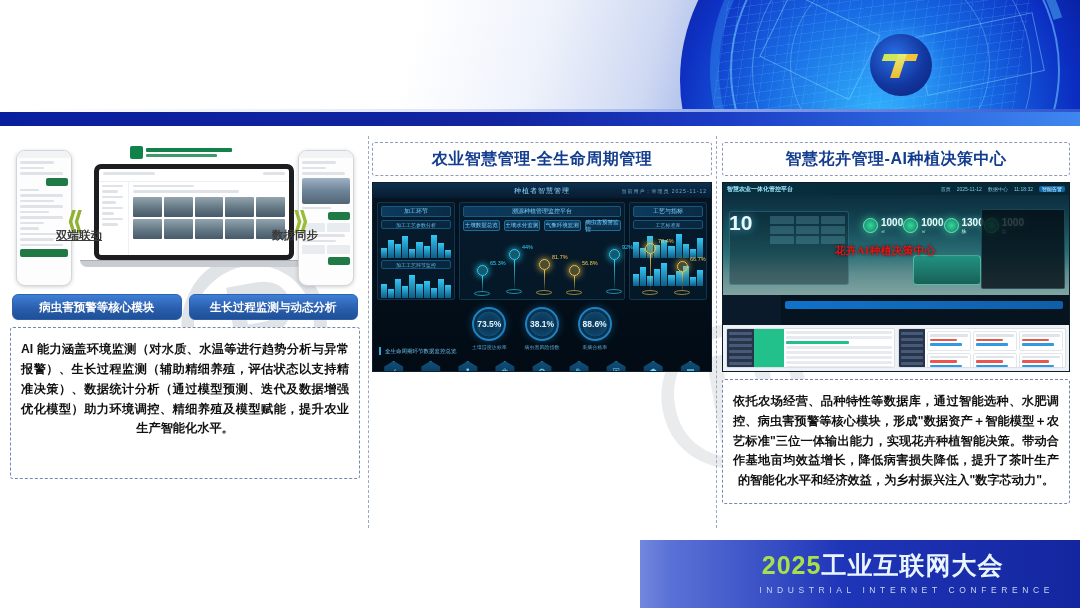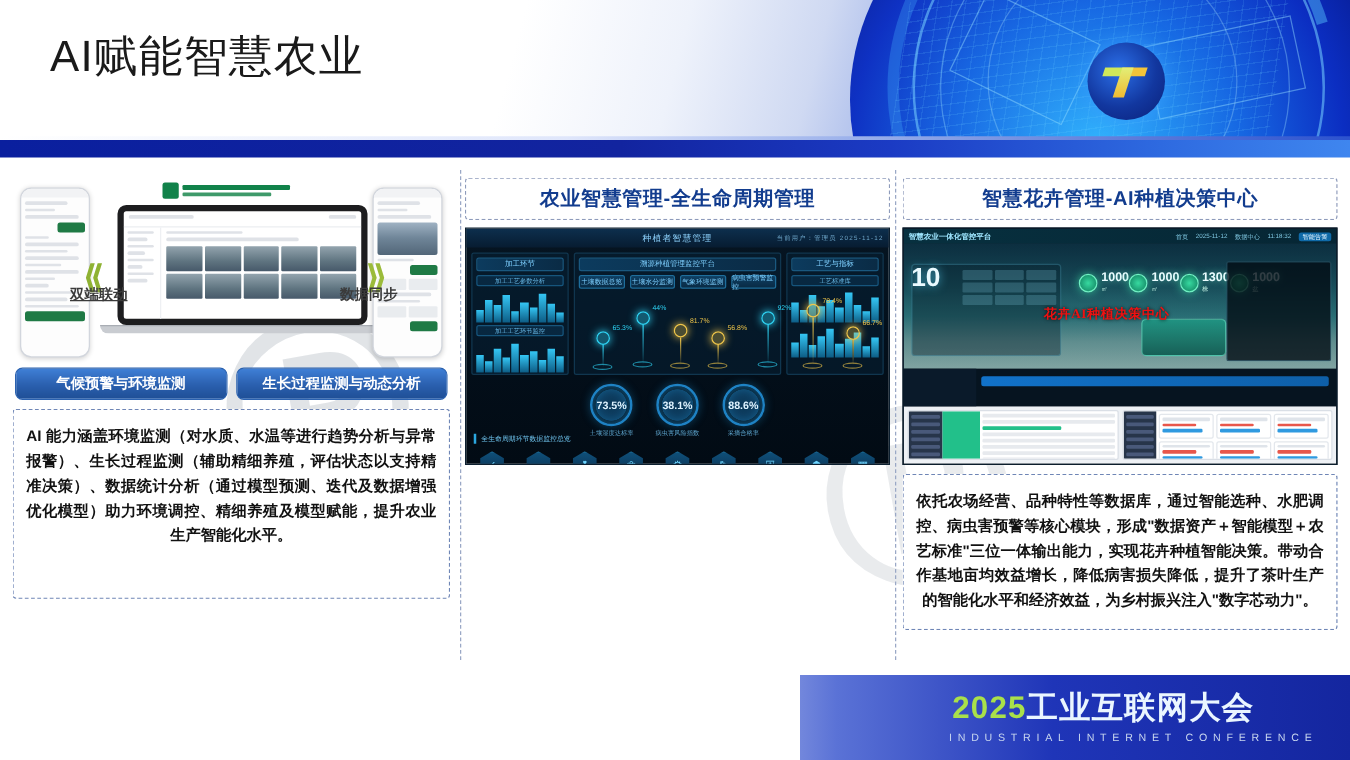--- a/index.html
+++ b/index.html
@@ -330,21 +330,20 @@
     <div class="hdr-glow"></div>
     <div class="hdr-arc"></div>
     <div class="hdr-ring r1"></div>
     <div class="hdr-ring r2"></div>
     <div class="hdr-ring r3"></div>
     <div class="hdr-grid"></div>
     <div class="hdr-poly p1"></div>
     <div class="hdr-poly p2"></div>
     <div class="hdr-logo"></div>
   </div>
-  <div class="slide-title">AI赋能智慧农业</div>
   <div class="title-bar-edge"></div>
   <div class="title-bar"></div>
 
   <div class="wm">Ⓟ</div>
   <div class="wm2">Ⓟ</div>
 
   <div class="cols">
 
     <div class="col c1">
 
@@ -440,21 +439,21 @@
           </div>
         </div>
 
         <div class="chev l">⟨⟨</div>
         <div class="chev r">⟩⟩</div>
         <div class="chev-label l">双端联动</div>
         <div class="chev-label r">数据同步</div>
       </div>
 
       <div class="tags">
-        <div class="tag">气候预警与环境监测</div>
+        <div class="tag">病虫害预警等核心模块</div>
         <div class="tag">生长过程监测与动态分析</div>
       </div>
 
       <div class="desc c1box">
         <p>AI 能力涵盖环境监测（对水质、水温等进行趋势分析与异常报警）、生长过程监测（辅助精细养殖，评估状态以支持精准决策）、数据统计分析（通过模型预测、迭代及数据增强优化模型）助力环境调控、精细养殖及模型赋能，提升农业生产智能化水平。</p>
       </div>
     </div>
 
     <div class="col c2">
       <div class="col-sep" style="left:0"></div>

